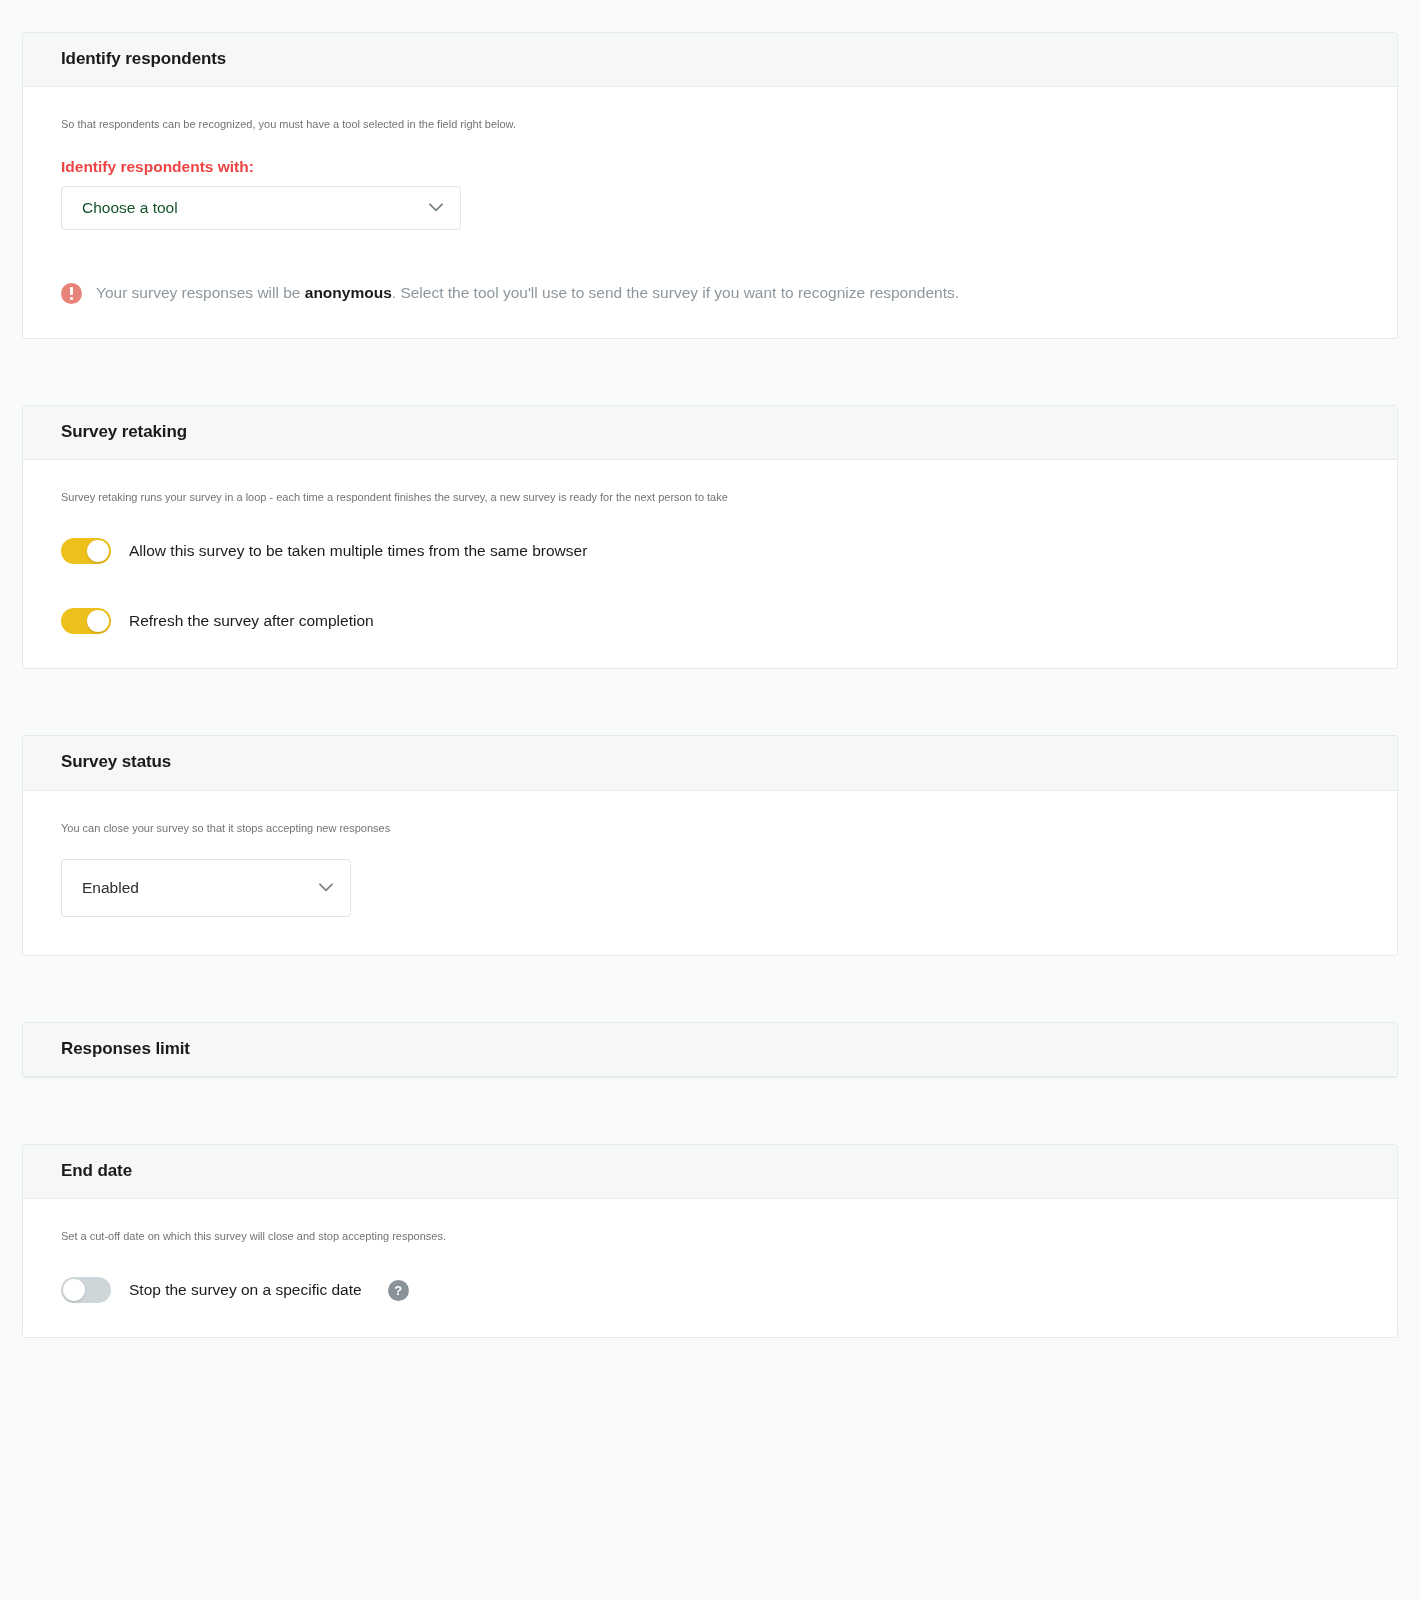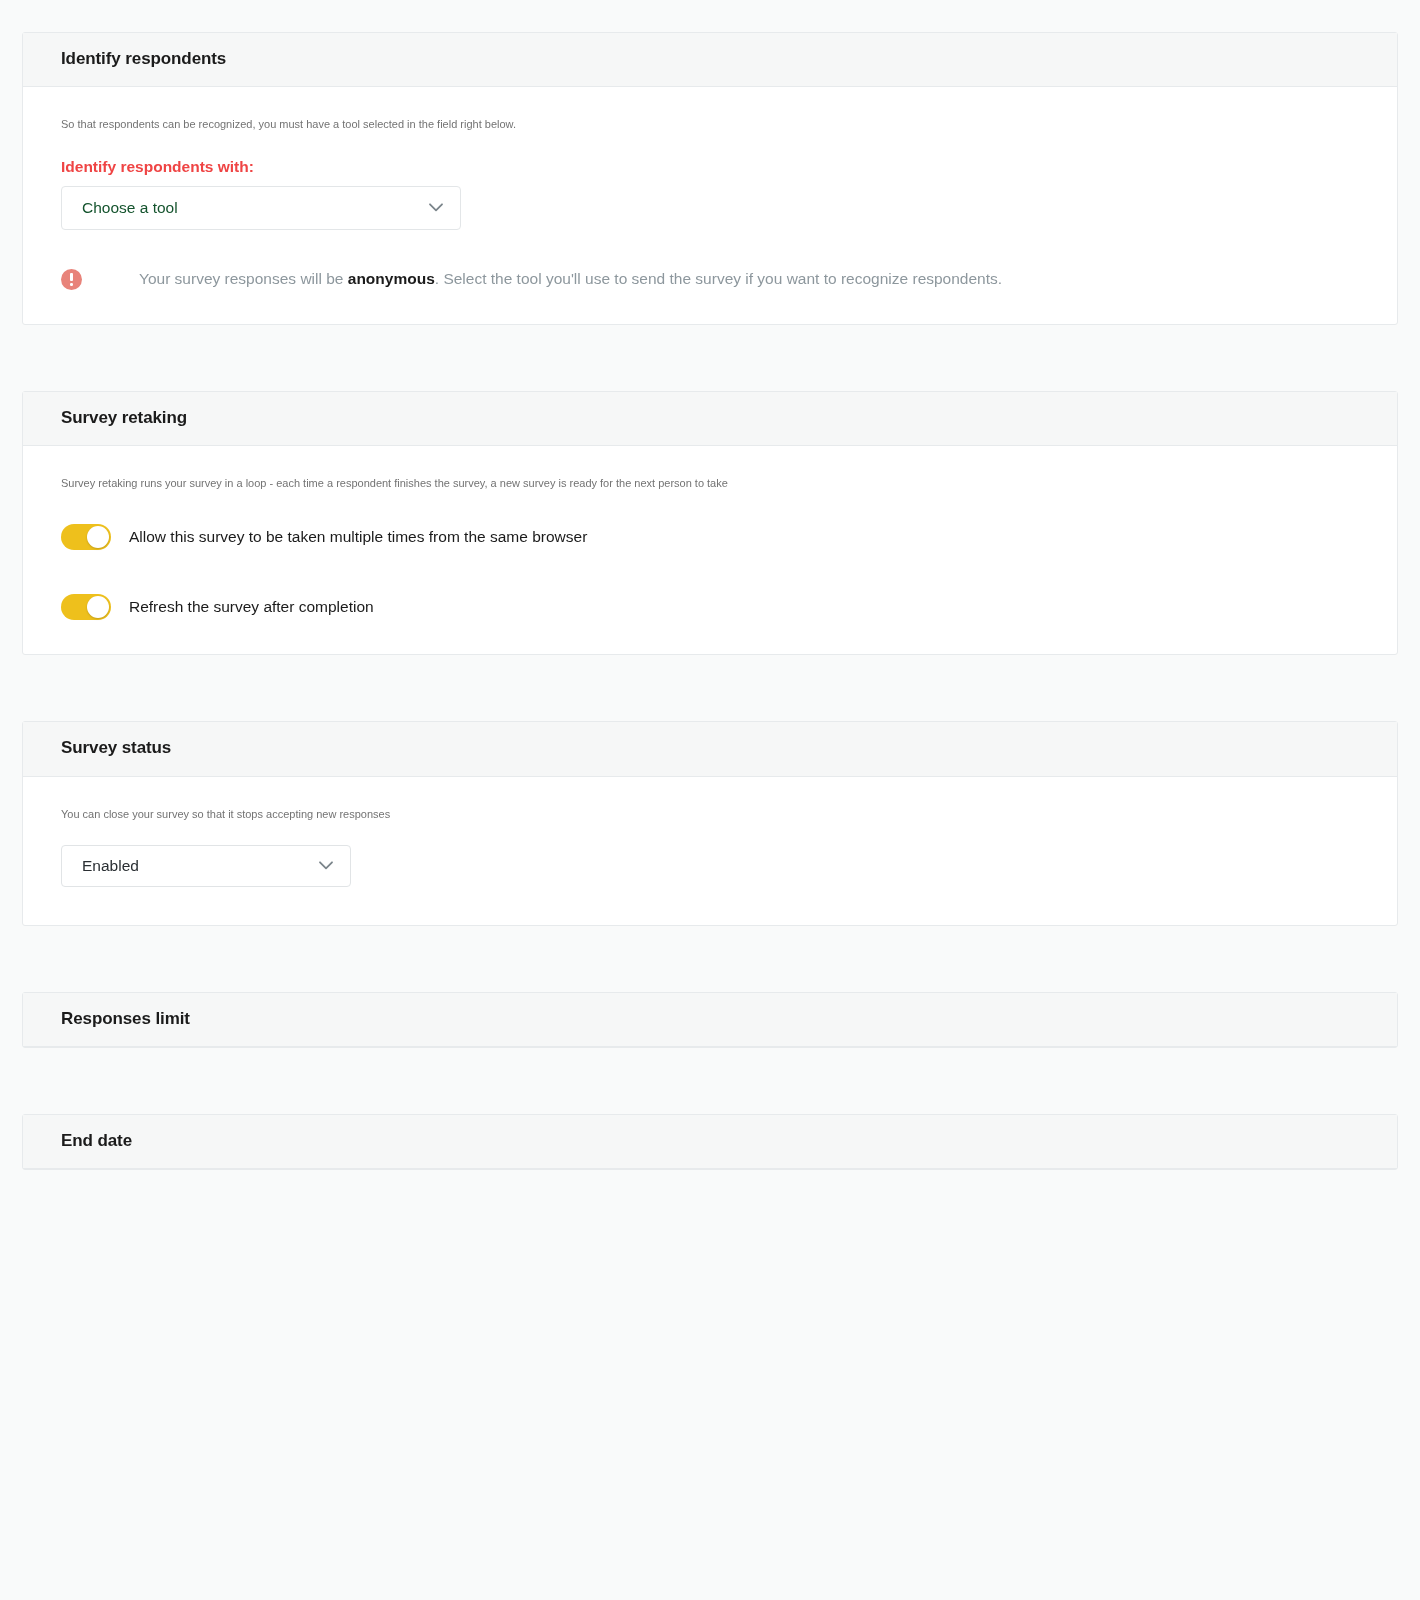--- a/index.html
+++ b/index.html
@@ -69,21 +69,21 @@
     border-radius: 4px;
     box-sizing: border-box;
     cursor: pointer;
   }
   .select-tool {
     width: 400px;
     height: 44px;
   }
   .select-status {
     width: 290px;
-    height: 42px;
+    height: 58px;
     margin-top: 22px;
     border-color: #e1e4e6;
   }
   .select-value {
     position: absolute;
     left: 20px;
     top: 50%;
     transform: translateY(-50%);
     font-size: 15.5px;
     white-space: nowrap;
@@ -98,22 +98,21 @@
     height: 14px;
     margin-top: -5px;
     pointer-events: none;
   }
   .chevron svg { display: block; }
 
   
   .warn-row {
     display: flex;
     align-items: center;
-    margin-top: 34px;
-    gap: 43px;
+    margin-top: 48px;
   }
   .warn-icon {
     flex: 0 0 auto;
     width: 21px;
     height: 21px;
     border-radius: 50%;
     background: #e8837a;
     position: relative;
     margin-right: 14px;
   }
@@ -274,15 +273,26 @@
   <section class="card">
     <div class="card-header">
       <div class="card-title">Responses limit</div>
     </div>
   </section>
 
   <section class="card">
     <div class="card-header">
       <div class="card-title">End date</div>
     </div>
+    <div class="card-body">
+      <p class="desc">Set a cut-off date on which this survey will close and stop accepting responses.</p>
+
+      <div class="toggle-row first">
+        <span class="toggle off">
+            <span class="knob"></span>
+          </span>
+        <span class="toggle-label">Stop the survey on a specific date</span>
+        <span class="help-icon">?</span>
+      </div>
+    </div>
   </section>
 
 </div>
 
 </body></html>

